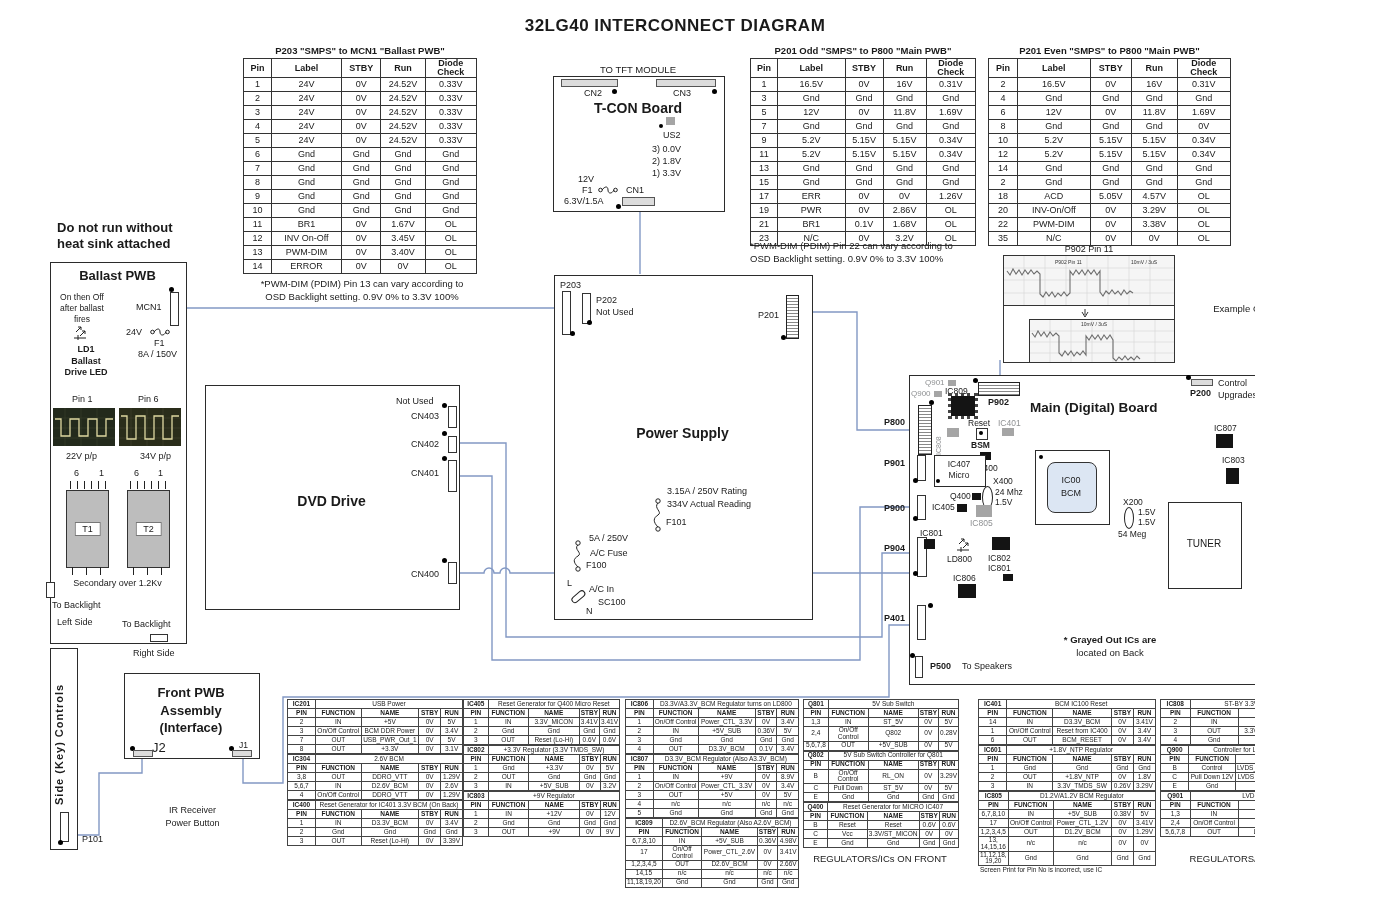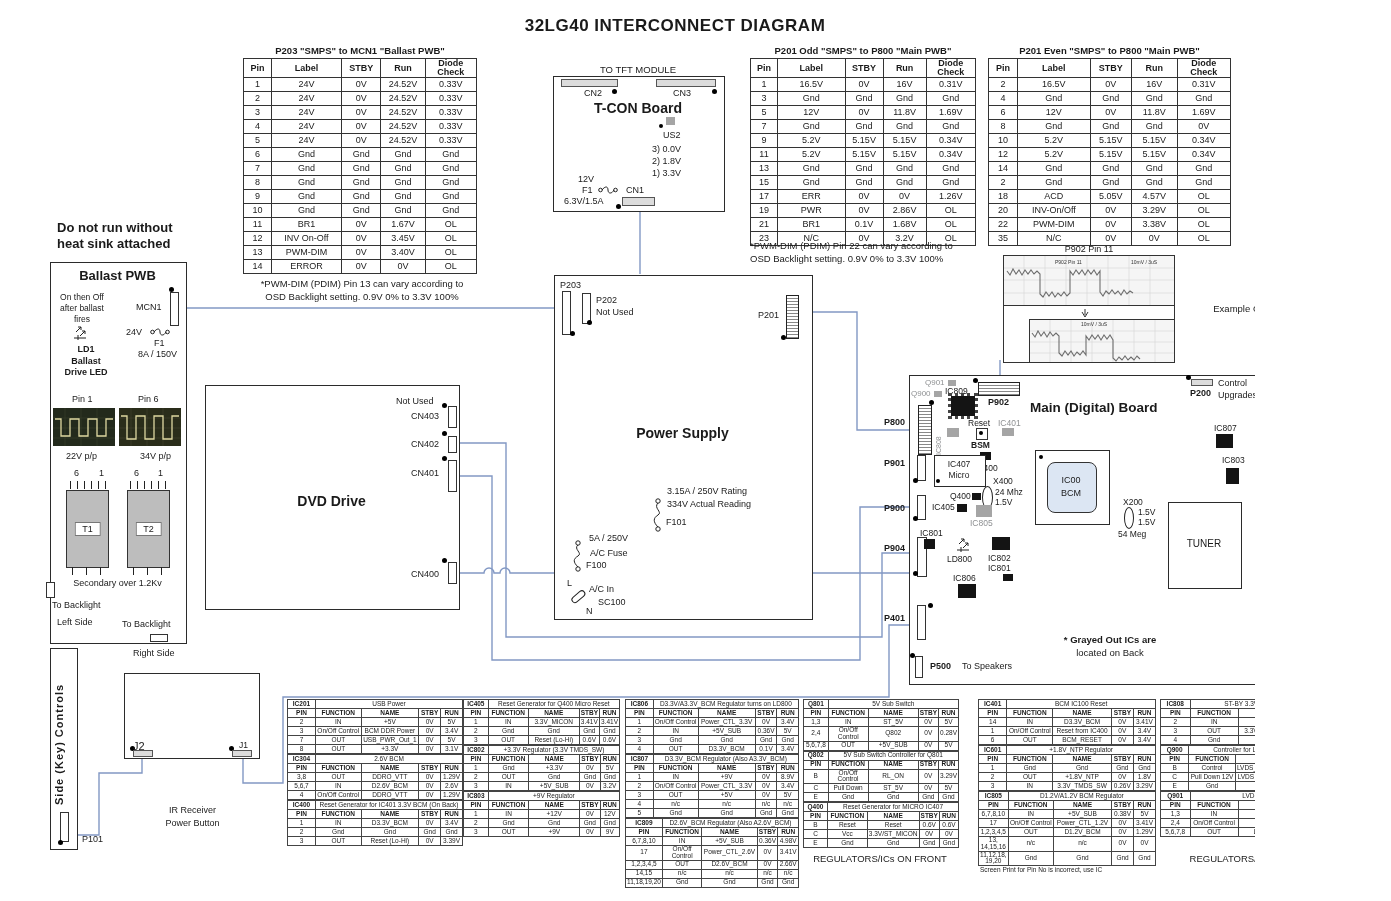--- a/index.html
+++ b/index.html
@@ -497,22 +497,25 @@
   <div class="bar" style="left:150px;top:634px;width:16px;height:6px"></div>
   <div class="t" style="left:133px;top:648px">Right Side</div>
 
   <div class="box" style="left:50px;top:648px;width:26px;height:200px"></div>
   <div class="vlabel" style="left:53px;top:654px;height:180px">Side (Key) Controls</div>
   <div class="bar" style="left:60px;top:812px;width:7px;height:28px"></div>
   <div class="dot" style="left:58px;top:840px"></div>
   <div class="t" style="left:82px;top:834px">P101</div>
 
   <div class="box" style="left:124px;top:673px;width:134px;height:84px"></div>
+  <div class="t b c" style="left:124px;top:684px;width:134px;font-size:13px;line-height:1.35">
+    <span>Front PWB</span><br><span>Assembly</span><br><span>(Interface)</span>
+  </div>
   <div class="dot" style="left:130px;top:746px"></div>
-  <div class="t" style="left:133px;top:740px;font-size:11px">J2</div>
+  <div class="t" style="left:152px;top:740px;font-size:13px">J2</div>
   <div class="gbar" style="left:133px;top:750px;width:18px;height:5px"></div>
   <div class="dot" style="left:229px;top:746px"></div>
   <div class="t" style="left:239px;top:740px;font-size:8.5px">J1</div>
   <div class="gbar" style="left:232px;top:750px;width:18px;height:5px"></div>
   <div class="t c" style="left:150px;top:804px;width:85px;line-height:1.4">
     <span>IR Receiver</span><br><span>Power Button</span>
   </div>
 
   <div class="box" style="left:205px;top:385px;width:253px;height:223px"></div>
   <div class="t b c" style="left:205px;top:493px;width:253px;font-size:14px">DVD Drive</div>

